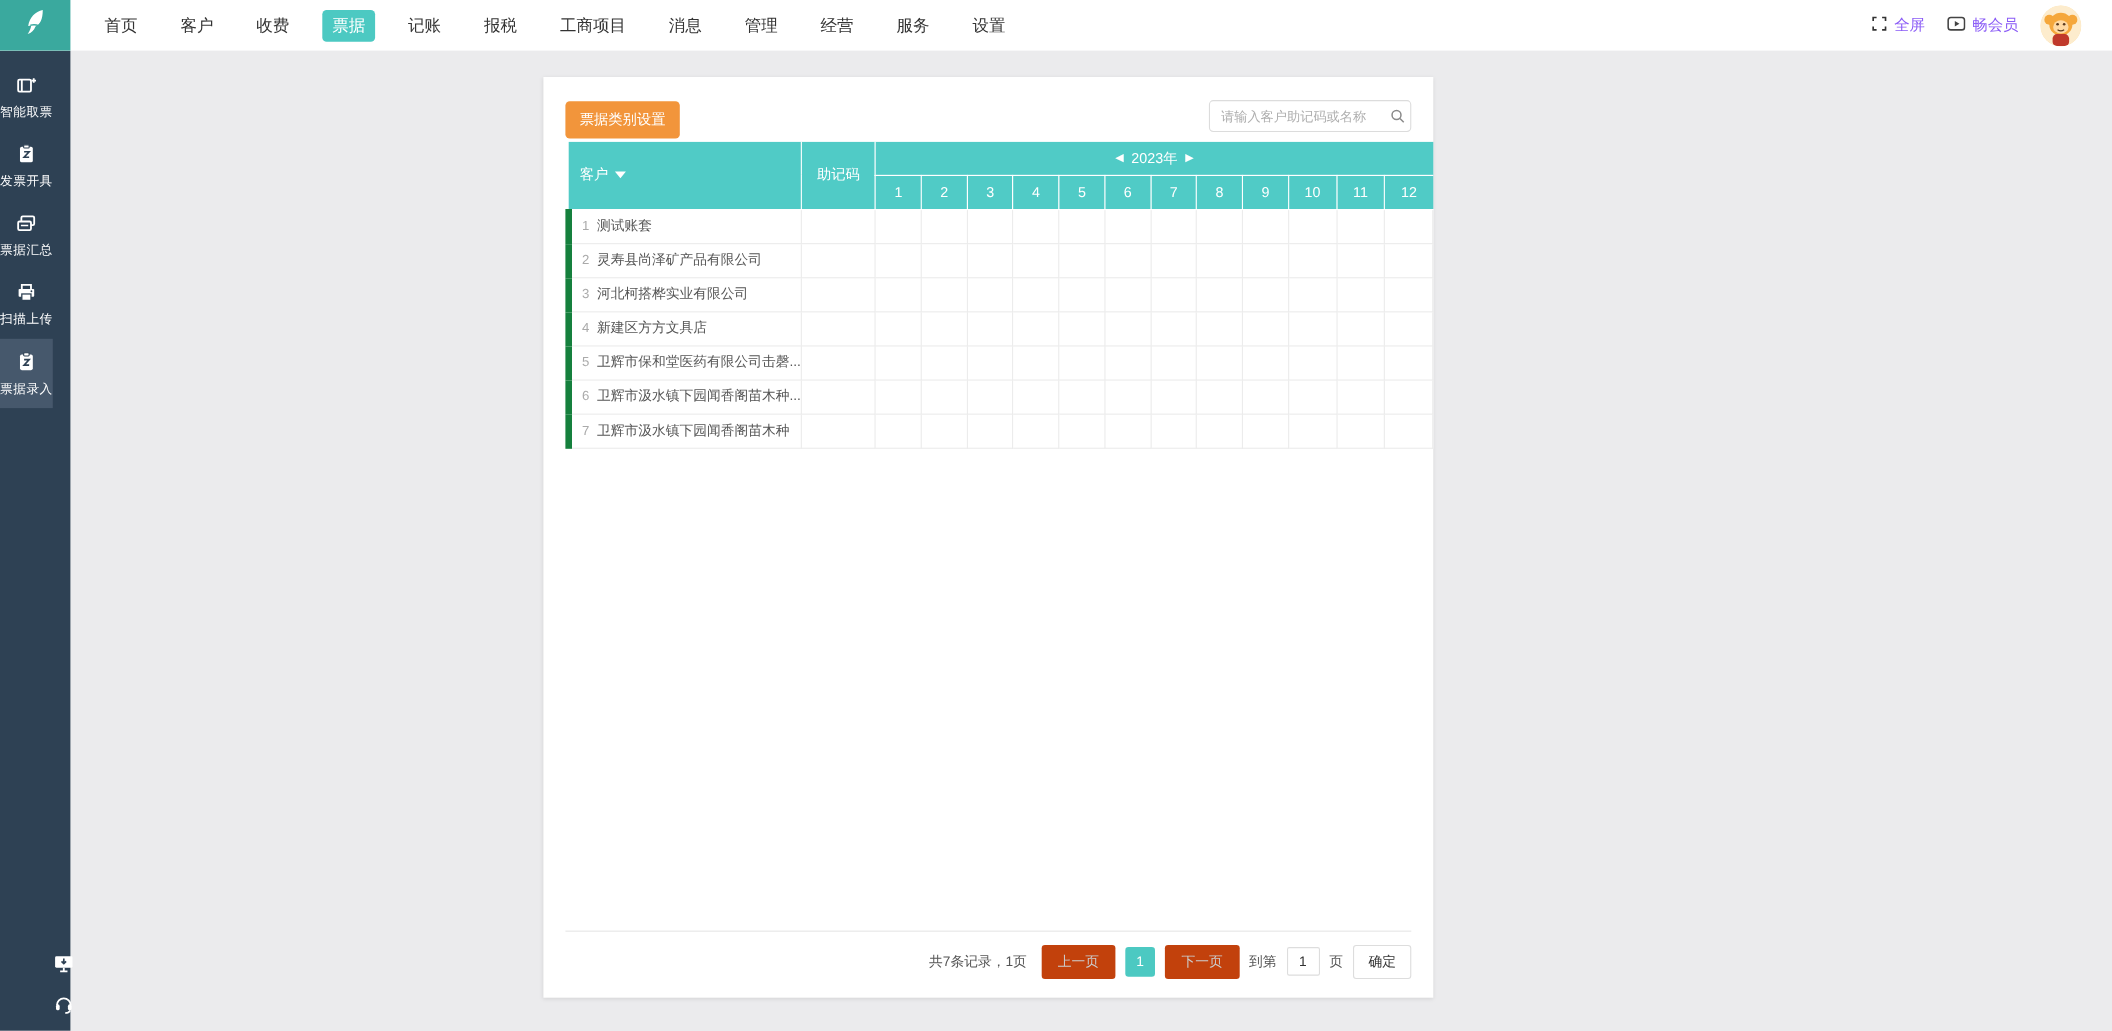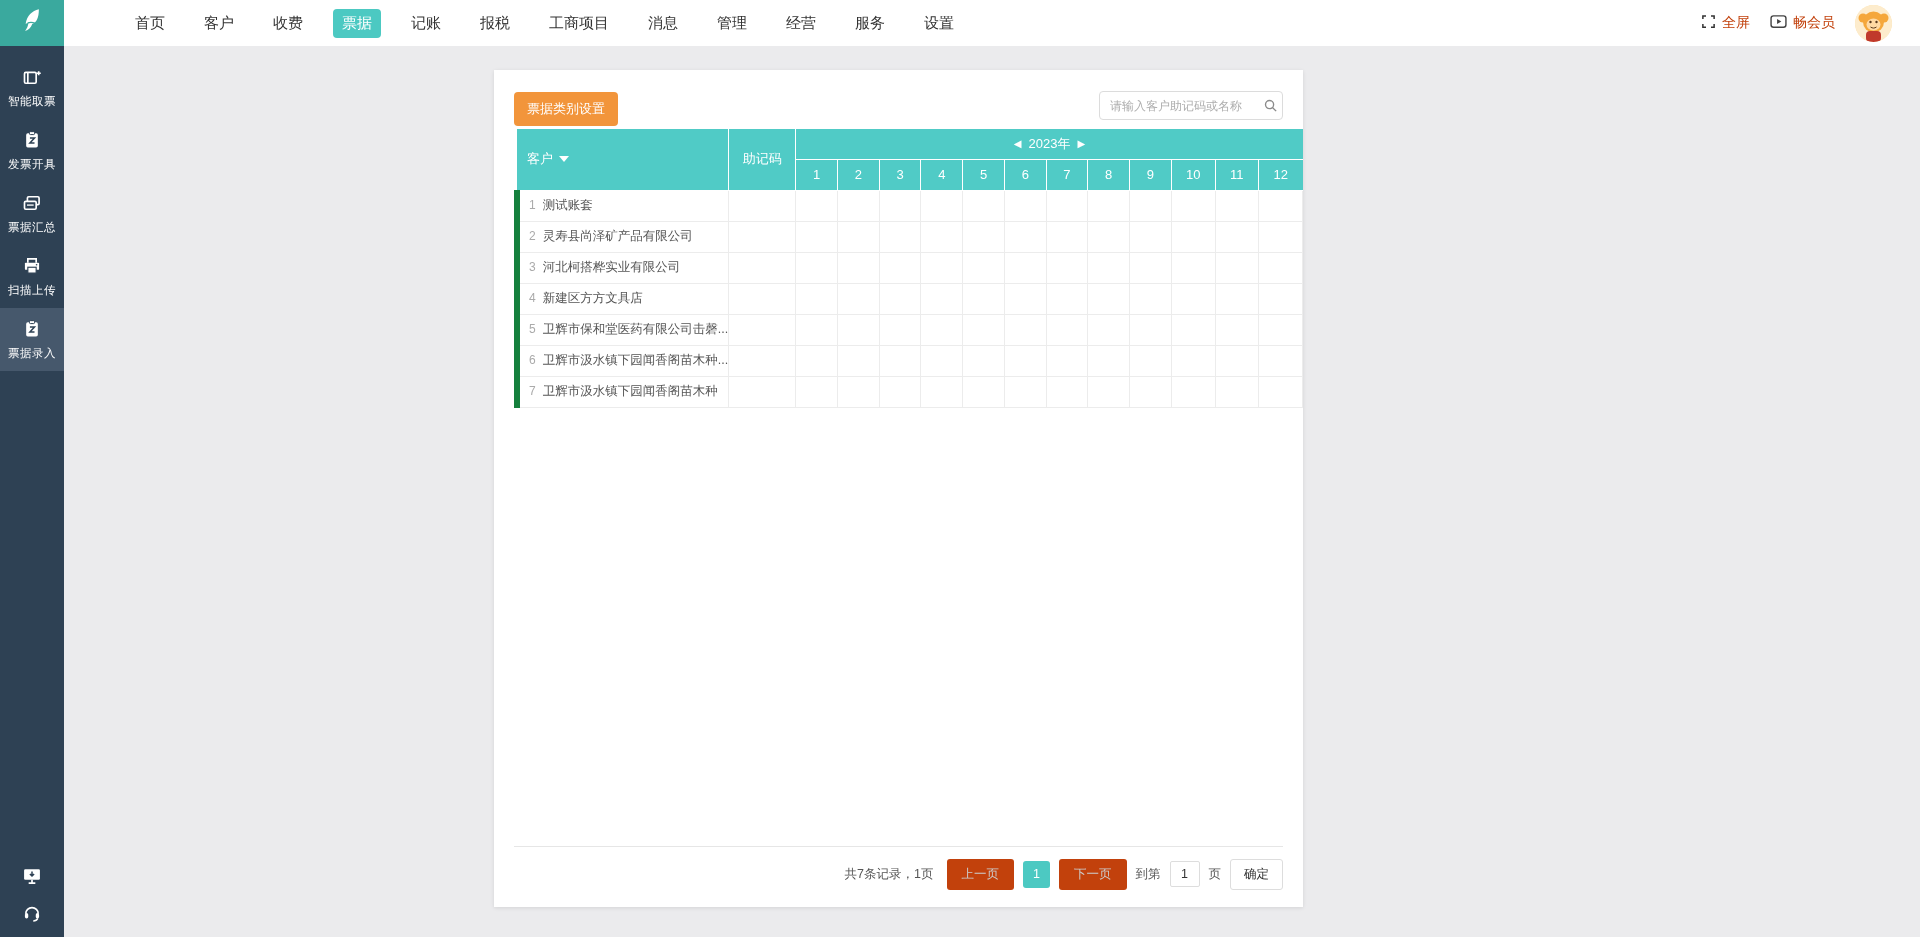--- a/index.html
+++ b/index.html
@@ -1,35 +1,35 @@
 <!DOCTYPE html>
 <html><head>
 <meta charset="utf-8">
 <style>
   * { margin:0; padding:0; box-sizing:border-box; }
   html,body { width:1920px; height:937px; overflow:hidden;
     font-family:"Liberation Sans","DejaVu Sans",sans-serif; background:#ebebed; }
 
   
   .topbar { position:absolute; top:0; left:0; right:0; height:46px; background:#fff;
-    display:flex; align-items:center; z-index:20;gap:40px; }
+    display:flex; align-items:center; z-index:20; }
   .logo { width:64px; height:46px; background:#3aa99e; flex:0 0 64px;
     display:flex; align-items:center; justify-content:center; cursor:pointer; }
   .nav { display:flex; align-items:center; gap:21px; margin-left:22px; }
   .nav-item { font-size:15px; color:#333; padding:5px 9px; border-radius:4px;
     cursor:pointer; white-space:nowrap; }
   .nav-item.active { background:#4cc9c2; color:#fff; }
   .topbar-right { margin-left:auto; display:flex; align-items:center; gap:20px; padding-right:28px; }
-  .tb-tool { display:flex; align-items:center; gap:6px; cursor:pointer; font-size:14px; color:#c2410c; }
+  .tb-tool { display:flex; align-items:center; gap:6px; cursor:pointer; font-size:14px; color:#8b5cf6; }
   .avatar { width:37px; height:37px; border-radius:50%; overflow:hidden; cursor:pointer;
     background:#fde3b0; flex:0 0 37px; }
 
   
   .sidebar { position:absolute; top:46px; left:0; bottom:0; width:64px; background:#2e4154;
-    display:flex; flex-direction:column; z-index:10; }
+    display:flex; flex-direction:row; z-index:10; }
   .side-items { display:flex; flex-direction:column; margin-top:10px; }
   .side-item { display:flex; flex-direction:column; align-items:center; gap:7px;
     padding:11px 0 10px; cursor:pointer; }
   .side-item.active { background:#46586c; }
   .side-item .s-icon { width:20px; height:20px; }
   .side-item .lbl { font-size:11.5px; color:#fff; white-space:nowrap; letter-spacing:0.5px; }
   .side-bottom { margin-top:auto; display:flex; flex-direction:column; align-items:center;
     gap:17px; padding-bottom:14px; }
   .side-bottom .s-icon { width:20px; height:20px; cursor:pointer; }
 

